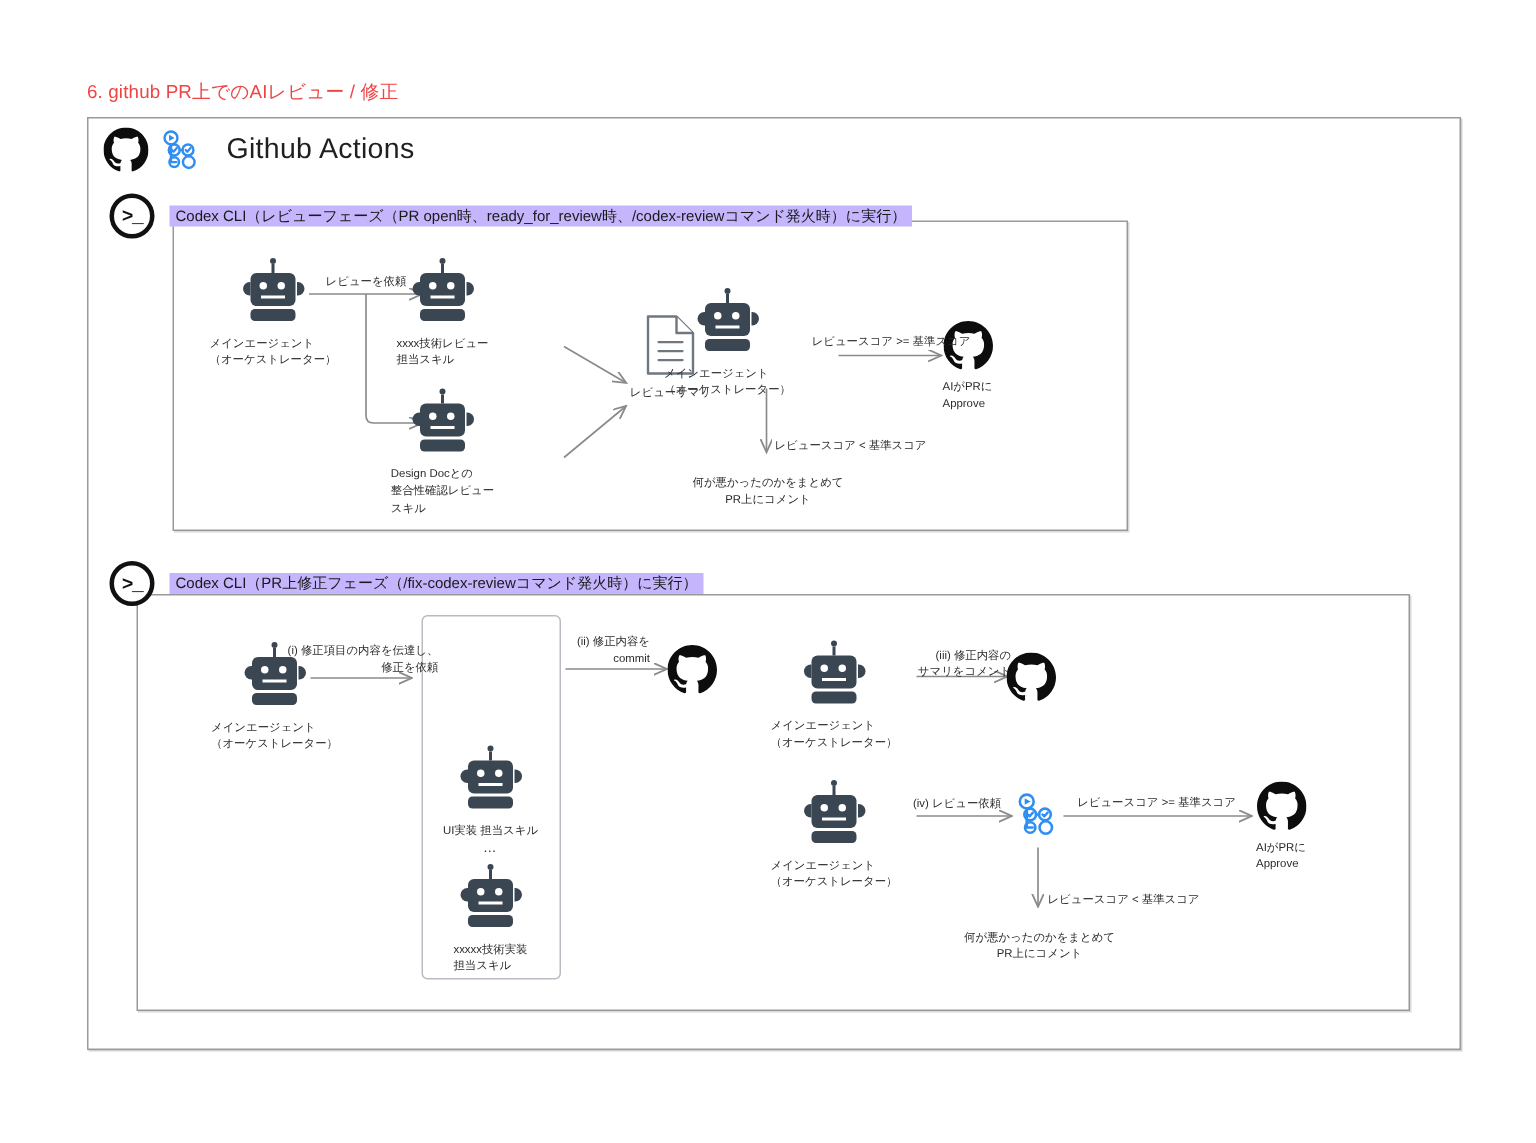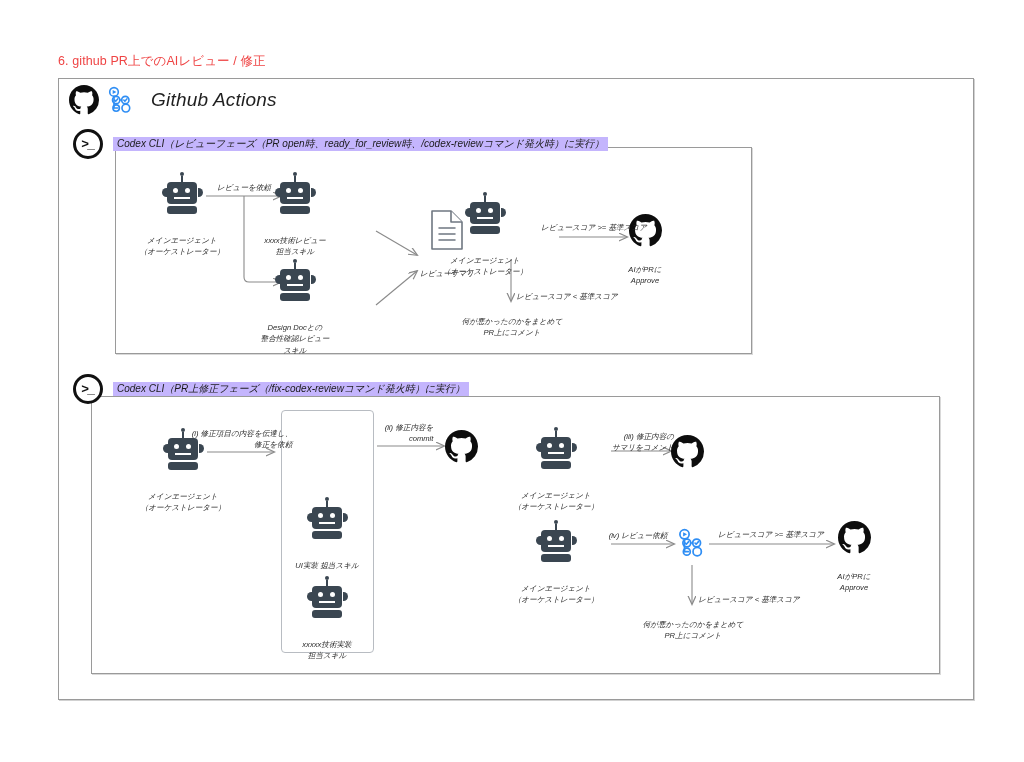--- a/index.html
+++ b/index.html
@@ -31,21 +31,20 @@
   .outer-frame {
     position: absolute;
     left: 58px;
     top: 78px;
     width: 916px;
     height: 622px;
     border: 1px solid #9a9a9a;
     background: #ffffff;
     box-shadow: 1px 1px 0 rgba(0,0,0,0.18);
     box-sizing: border-box;
-    font-style: italic;
   }
 
   
   .ga-header {
     position: absolute;
     left: 10px;
     top: 6px;
     display: flex;
     align-items: center;
     gap: 8px;
@@ -108,25 +107,24 @@
   
   .node {
     position: absolute;
     display: flex;
     flex-direction: column;
     align-items: center;
     width: 120px;
     margin-left: -60px;
   }
   .node-caption {
-    margin-top: 17px;
+    margin-top: 5px;
     font-size: 7.6px;
     line-height: 1.5;
     color: #2b2b2b;
-    text-align: center;
     white-space: pre-line;
   }
 
   
   .robot { position: relative; width: 46px; height: 46px; }
   .robot .antenna-dot {
     position: absolute; left: 21px; top: 0;
     width: 4px; height: 4px; border-radius: 50%;
     background: #3a4651;
   }

